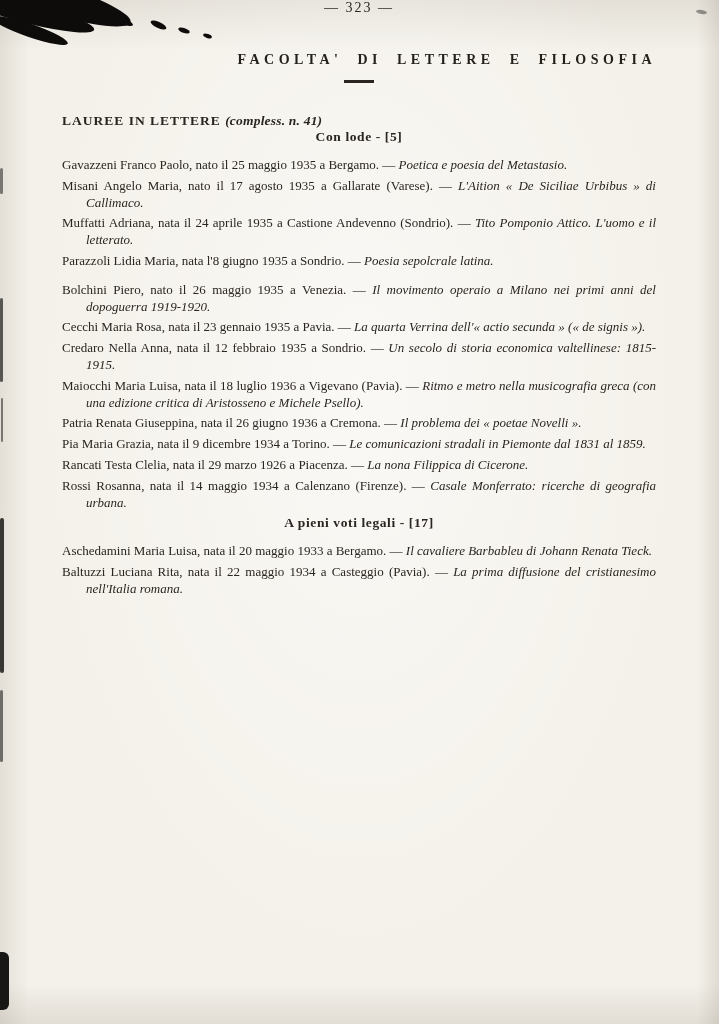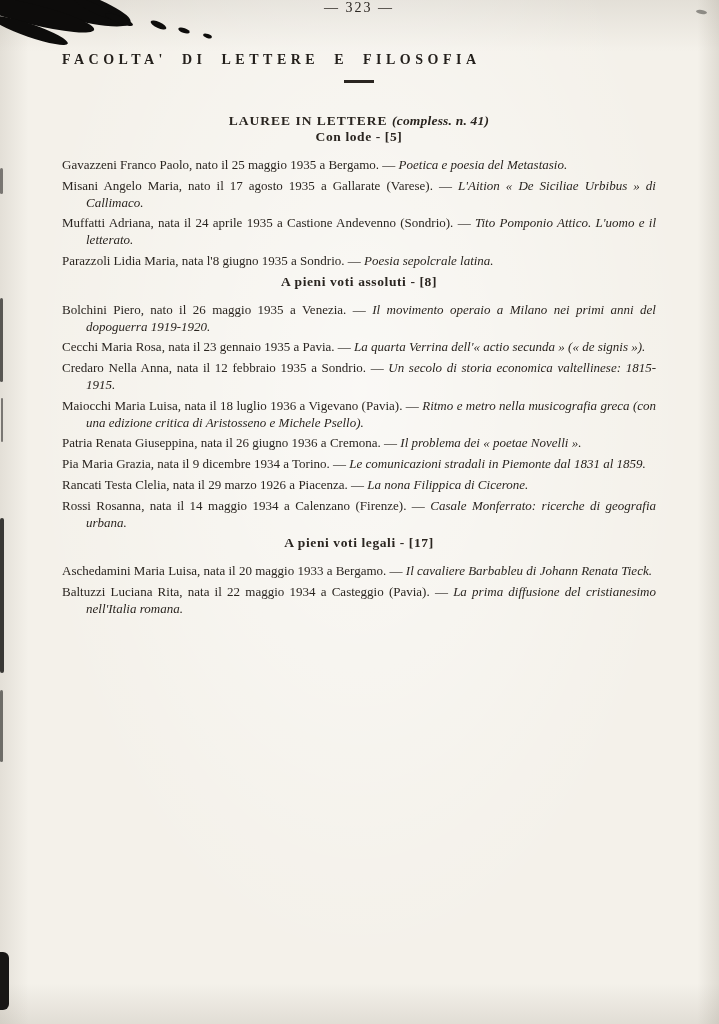--- a/index.html
+++ b/index.html
@@ -30,36 +30,36 @@
     width: 594px;
     color: #2a2520;
   }
   .page-number {
     text-align: center;
     font-size: 14px;
     letter-spacing: 2px;
   }
   .faculty-heading {
     margin-top: 36px;
-    text-align: left;
+    text-align: right;
     font-weight: bold;
     font-size: 14px;
     letter-spacing: 4.5px;
     word-spacing: 7px;
     color: #231f1b;
   }
   .heading-rule {
     width: 30px;
     height: 3px;
     background: #2a2520;
     margin: 12px auto 0 auto;
   }
   .degree-heading {
     margin-top: 30px;
-    text-align: center;
+    text-align: left;
     font-weight: bold;
     font-size: 13.5px;
     letter-spacing: 1px;
   }
   .degree-note { font-style: italic; letter-spacing: 0.2px; }
   .section { margin-top: 0; }
   .section-heading {
     text-align: center;
     font-weight: bold;
     font-size: 13.5px;
@@ -136,21 +136,20 @@
     <div class="section-heading">Con lode - [5]</div>
     <div class="entries">
       <p class="entry"><span>Gavazzeni Franco Paolo, nato il 25 maggio 1935 a Bergamo. — </span><span class="thesis">Poetica e poesia del Metastasio.</span></p>
       <p class="entry"><span>Misani Angelo Maria, nato il 17 agosto 1935 a Gallarate (Varese). — </span><span class="thesis">L'Aition « De Siciliae Urbibus » di Callimaco.</span></p>
       <p class="entry"><span>Muffatti Adriana, nata il 24 aprile 1935 a Castione Andevenno (Sondrio). — </span><span class="thesis">Tito Pomponio Attico. L'uomo e il letterato.</span></p>
       <p class="entry"><span>Parazzoli Lidia Maria, nata l'8 giugno 1935 a Sondrio. — </span><span class="thesis">Poesia sepolcrale latina.</span></p>
     </div>
   </div>
 
   <div class="section">
-    <div class="section-heading">A pieni voti assoluti - [8]</div>
     <div class="entries">
       <p class="entry"><span>Bolchini Piero, nato il 26 maggio 1935 a Venezia. — </span><span class="thesis">Il movimento operaio a Milano nei primi anni del dopoguerra 1919-1920.</span></p>
       <p class="entry"><span>Cecchi Maria Rosa, nata il 23 gennaio 1935 a Pavia. — </span><span class="thesis">La quarta Verrina dell'« actio secunda » (« de signis »).</span></p>
       <p class="entry"><span>Credaro Nella Anna, nata il 12 febbraio 1935 a Sondrio. — </span><span class="thesis">Un secolo di storia economica valtellinese: 1815-1915.</span></p>
       <p class="entry"><span>Maiocchi Maria Luisa, nata il 18 luglio 1936 a Vigevano (Pavia). — </span><span class="thesis">Ritmo e metro nella musicografia greca (con una edizione critica di Aristosseno e Michele Psello).</span></p>
       <p class="entry"><span>Patria Renata Giuseppina, nata il 26 giugno 1936 a Cremona. — </span><span class="thesis">Il problema dei « poetae Novelli ».</span></p>
       <p class="entry"><span>Pia Maria Grazia, nata il 9 dicembre 1934 a Torino. — </span><span class="thesis">Le comunicazioni stradali in Piemonte dal 1831 al 1859.</span></p>
       <p class="entry"><span>Rancati Testa Clelia, nata il 29 marzo 1926 a Piacenza. — </span><span class="thesis">La nona Filippica di Cicerone.</span></p>
       <p class="entry"><span>Rossi Rosanna, nata il 14 maggio 1934 a Calenzano (Firenze). — </span><span class="thesis">Casale Monferrato: ricerche di geografia urbana.</span></p>
     </div>

